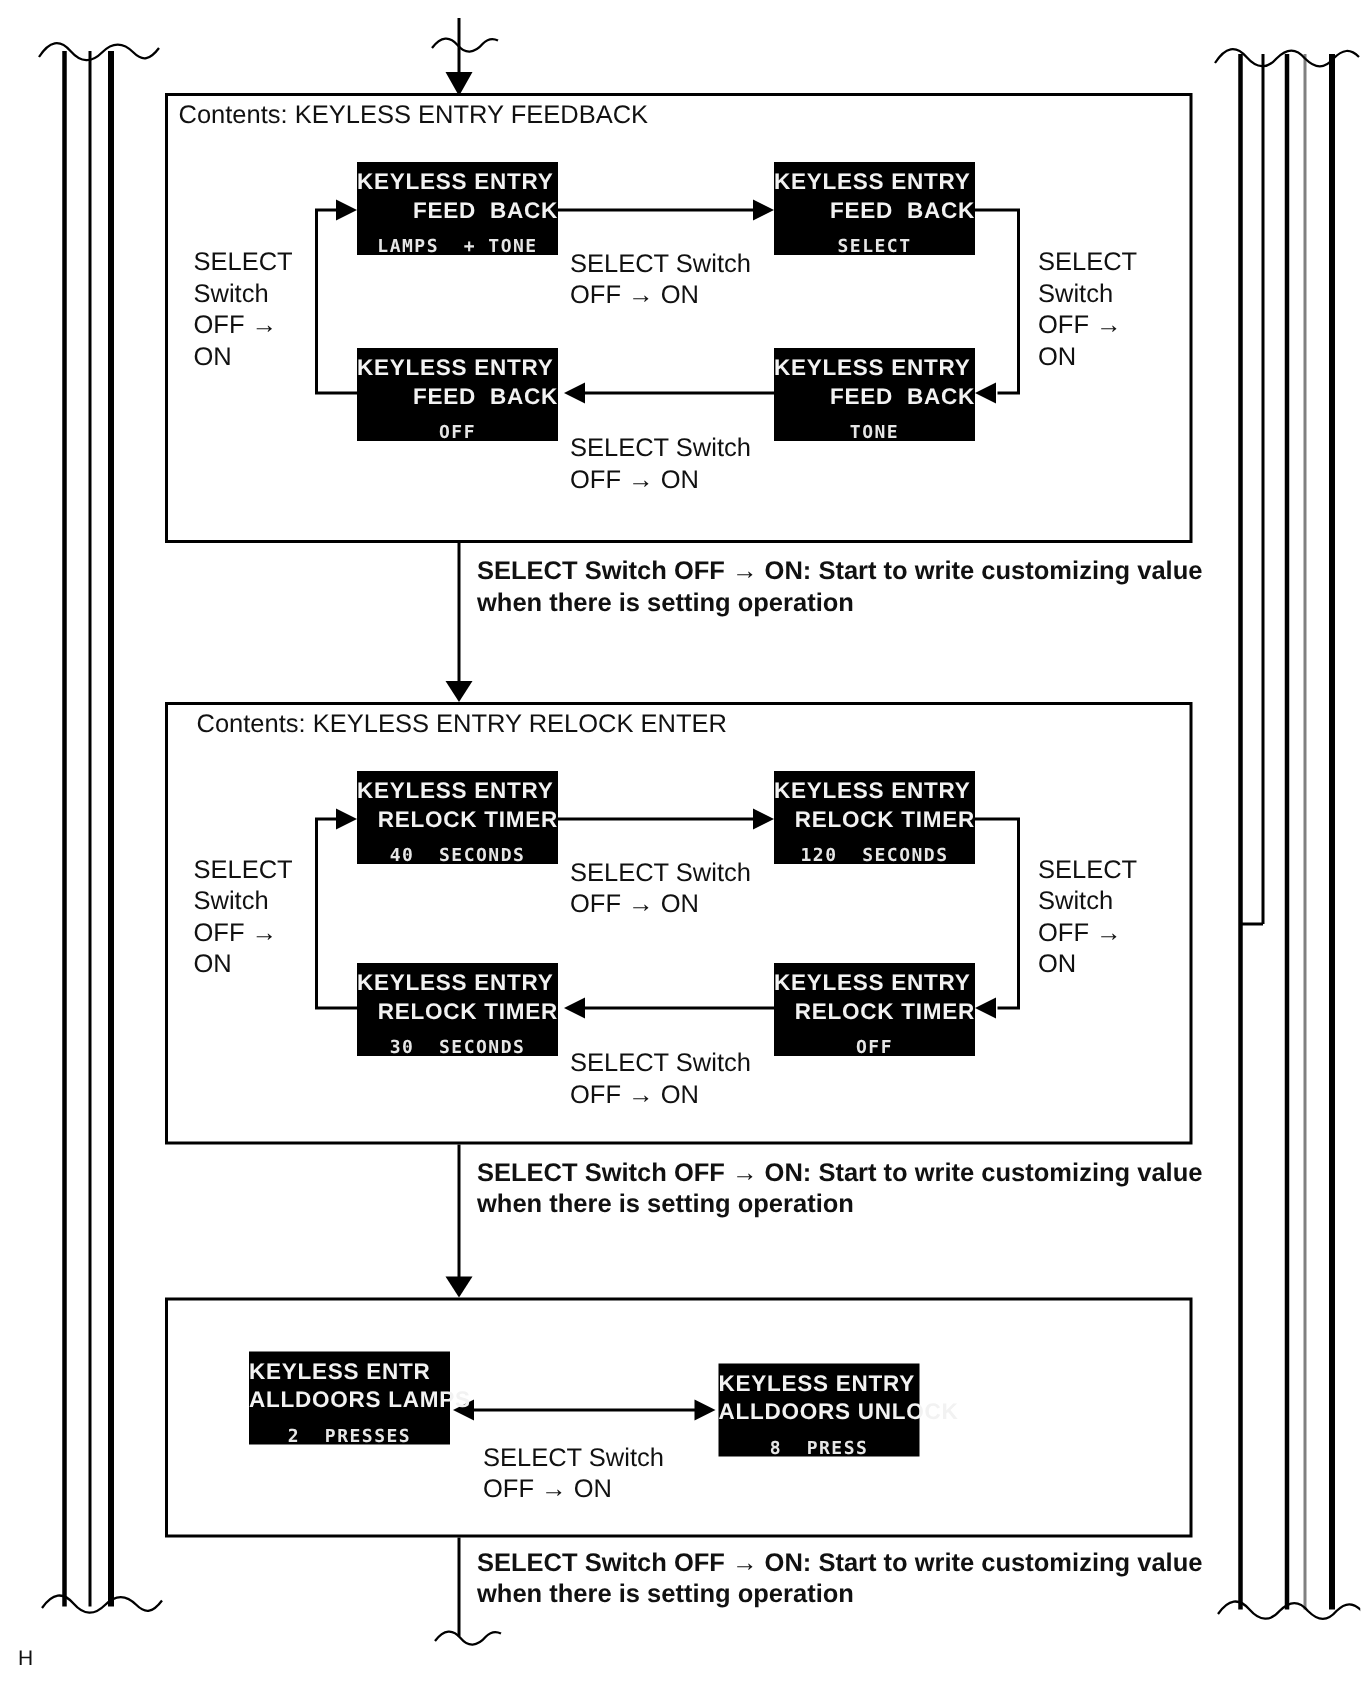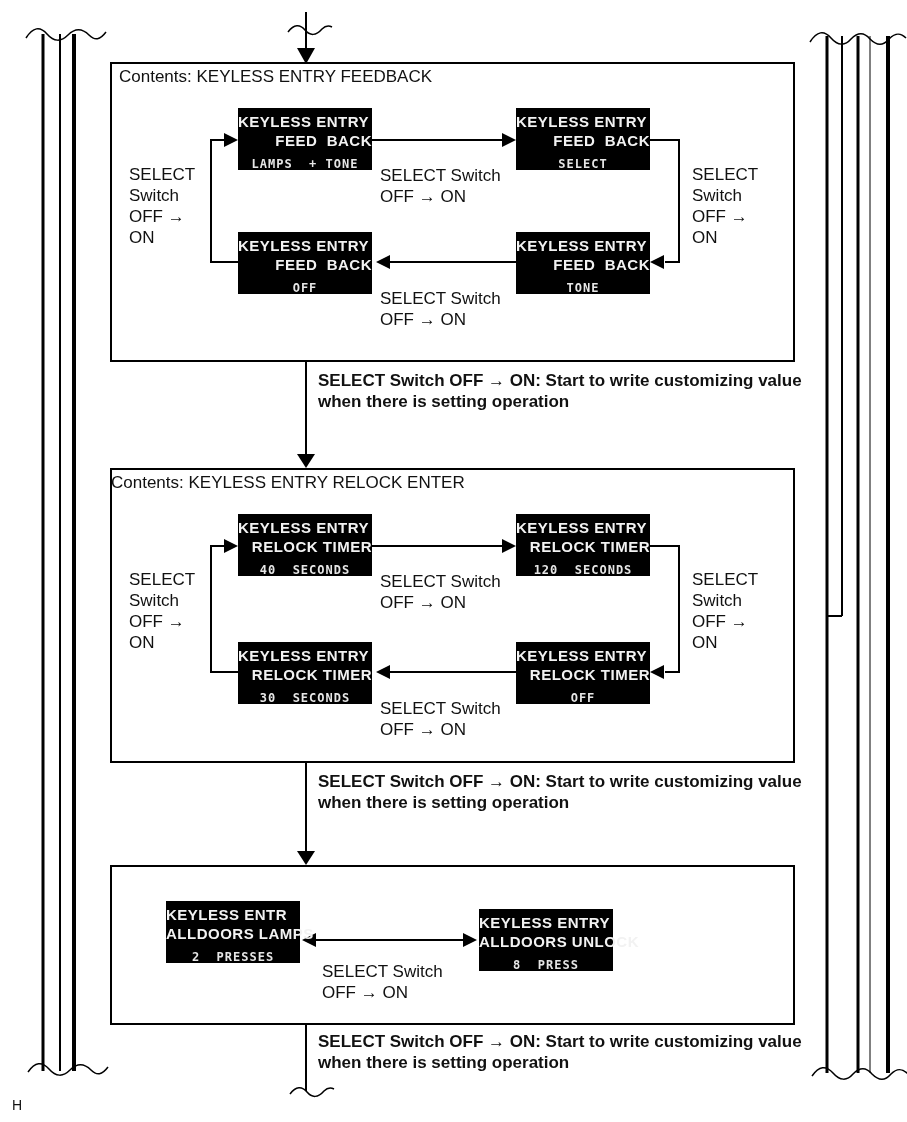--- a/index.html
+++ b/index.html
@@ -136,21 +136,21 @@
 Switch
 OFF →
 ON</div>
   <div class="lbl" style="left:380px;top:276px;">SELECT Switch
 OFF → ON</div>
 
   <div class="note" style="left:318px;top:370px;">SELECT Switch OFF → ON: Start to write customizing value
 when there is setting operation</div>
 
   <div class="section-box" style="left:110px;top:468px;width:685px;height:295px;"></div>
-  <div class="section-title" style="left:111px;top:473px;">Contents: KEYLESS ENTRY RELOCK ENTER</div>
+  <div class="section-title" style="left:131px;top:473px;">Contents: KEYLESS ENTRY RELOCK ENTER</div>
 
   <div class="lcd" style="left:238px;top:514px;">
     <div class="lcd-row1">KEYLESS ENTRY</div>
     <div class="lcd-row2">RELOCK TIMER</div>
     <div class="lcd-rule"></div>
     <div class="lcd-value">40  SECONDS</div>
   </div>
   <div class="lcd" style="left:516px;top:514px;">
     <div class="lcd-row1">KEYLESS ENTRY</div>
     <div class="lcd-row2">RELOCK TIMER</div>

